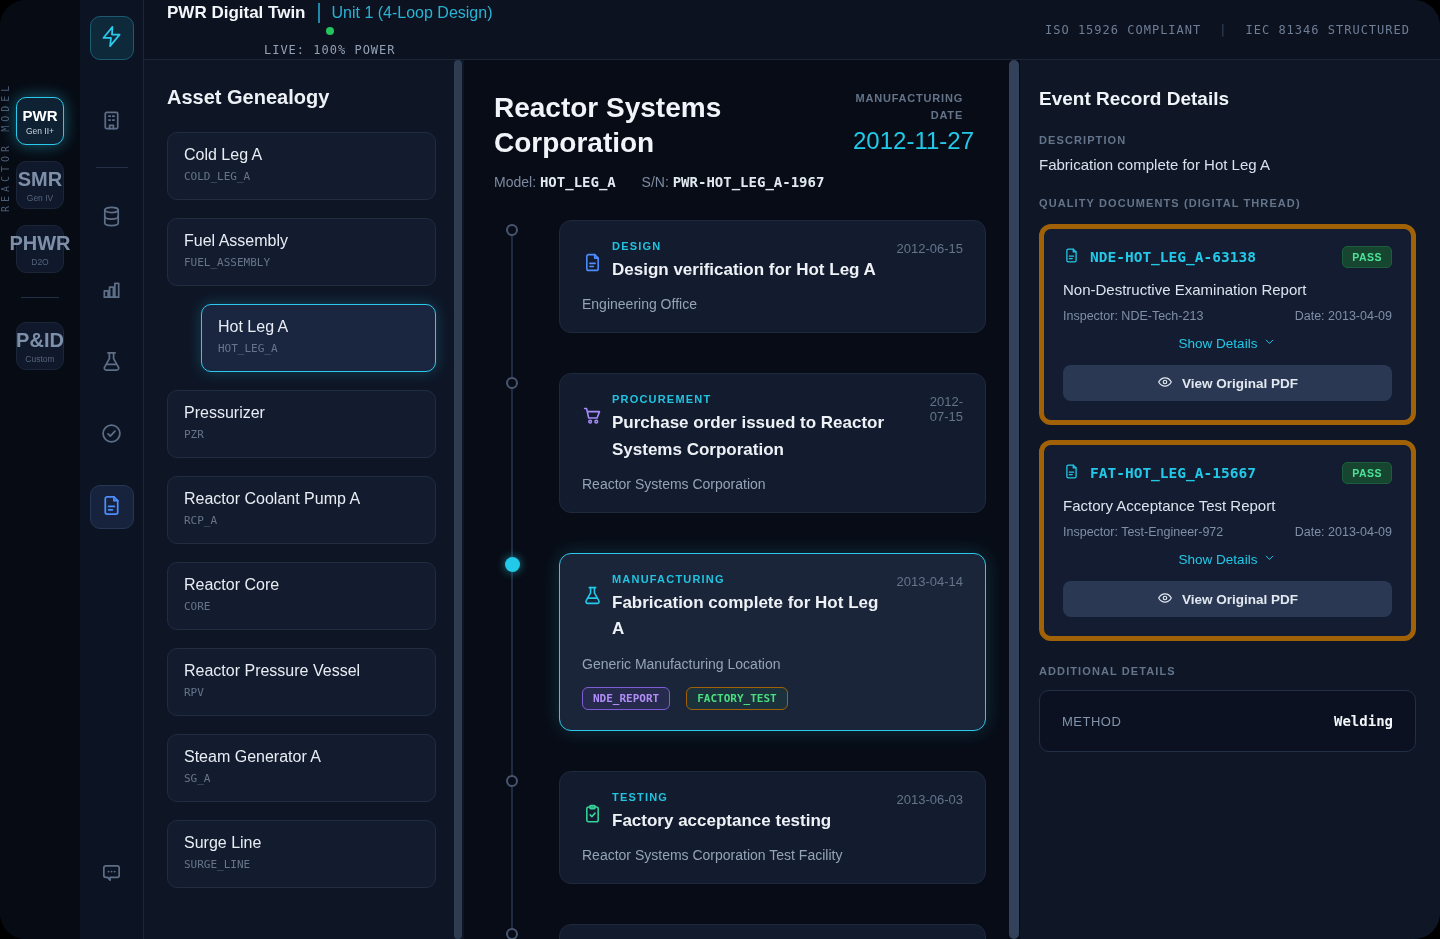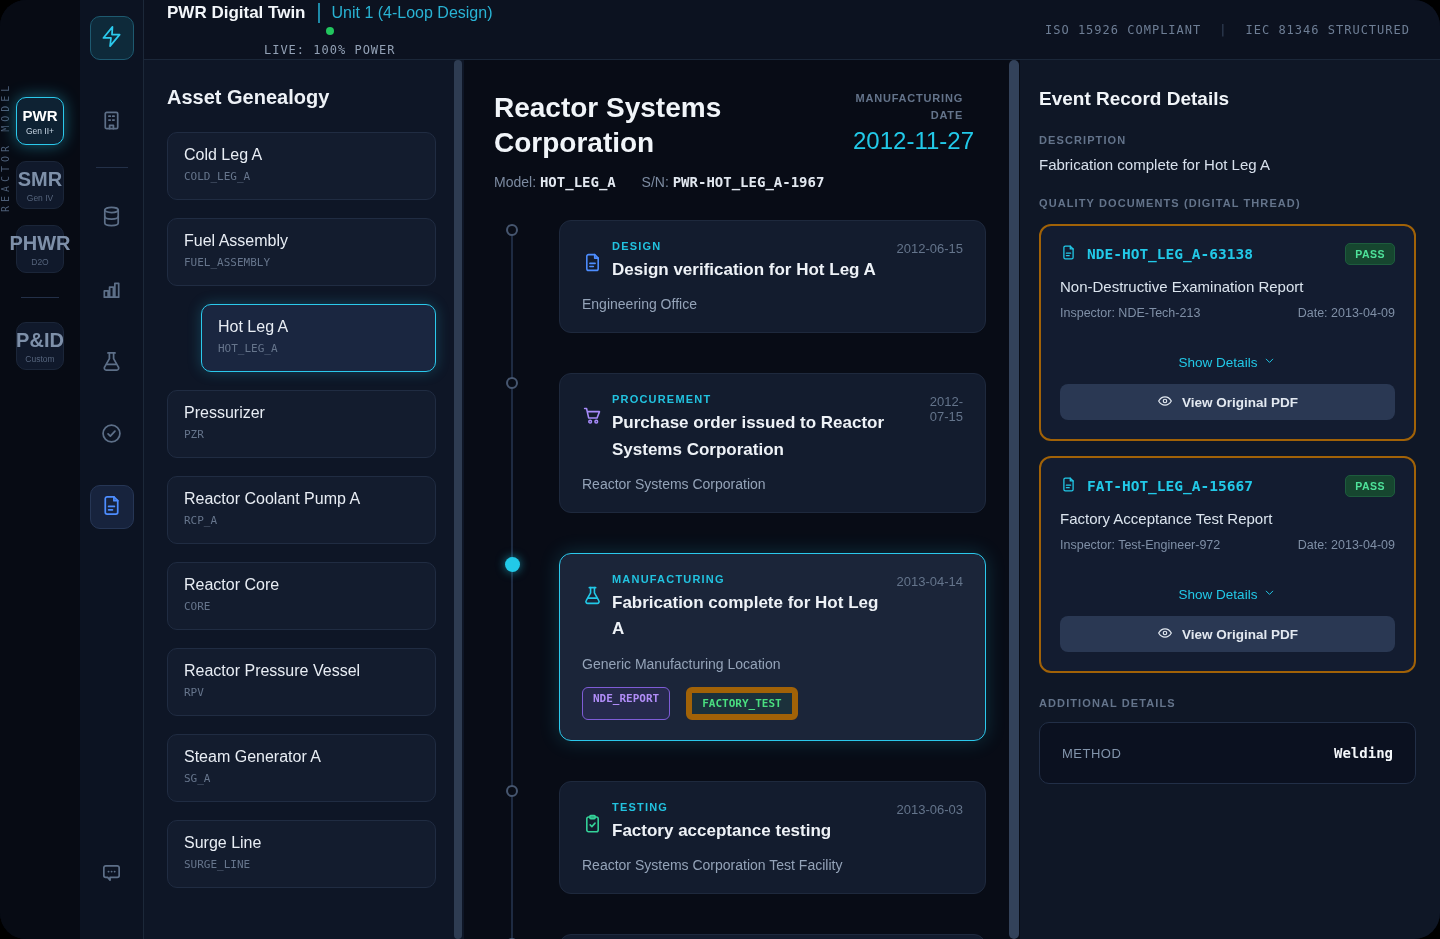--- a/index.html
+++ b/index.html
@@ -116,44 +116,44 @@
   .ev-title { font-size:17px; font-weight:600; color:#eef2f7; margin-top:5px;
     line-height:1.55; padding-right:10px; }
   .ev-date { font-size:13px; color:#64748b; flex:none; padding-top:1px;
     text-align:right; }
   .ev-date.wrap { width:50px; white-space:normal; }
   .ev-loc { font-size:14px; color:#94a3b8; margin-top:13px; }
   .ev-tags { display:flex; gap:16px; margin-top:15px; }
   .tag { font-family:"DejaVu Sans Mono", monospace; font-size:11px;
     font-weight:bold; padding:4px 10px; border-radius:6px; }
   .tag.purple { color:#b18df8; border:1px solid #7e5cd6; background:rgba(139,92,246,.1); }
-  .tag.green { color:#4ade80; border:6px solid #a16207; background:rgba(34,197,94,.08); }
+  .tag.green { color:#4ade80; border:1px solid #a16207; background:rgba(34,197,94,.08); }
   .ic-blue { color:#4d8dff; } .ic-purple { color:#a78bfa; } .ic-cyan { color:#22c9e8; }
   .ic-green { color:#34d399; } .ic-yellow { color:#e8c832; }
 
   
   .details-panel { width:420px; flex:none; background:#0f1726;
     padding:28px 24px 0 19px; overflow:hidden; }
   .dt-title { font-size:19px; font-weight:bold; color:#f1f5f9; }
   .dt-label { font-size:11px; font-weight:bold; letter-spacing:1.1px;
     color:#64748b; margin-top:24px; }
   .dt-desc { font-size:15px; color:#d7e0ec; margin-top:10px; }
-  .doc-card { margin-top:15px; background:#131c30; border:2px solid #a16207;
+  .doc-card { margin-top:15px; background:#131c30; border:5px solid #a16207;
     border-radius:12px; padding:17px 19px 19px 19px; }
   .doc-idrow { display:flex; align-items:center; }
   .doc-idrow svg { width:17px; height:17px; color:#22c9e8; flex:none; }
   .doc-id { font-family:"DejaVu Sans Mono", monospace; font-size:14.5px;
     font-weight:bold; color:#22c9e8; margin-left:10px; flex:1; }
   .badge-pass { font-size:10.5px; font-weight:bold; letter-spacing:.5px;
     color:#4ee29a; background:#16462f; border:1px solid #1d5c3d;
     padding:4px 9px; border-radius:5px; }
   .doc-title { font-size:15px; color:#dbe4ee; margin-top:13px; }
   .doc-meta { display:flex; justify-content:space-between; font-size:12.5px;
     color:#7f8fa6; margin-top:11px; }
-  .doc-show { margin-top:34px; text-align:center; font-size:13.5px;
+  .doc-show { margin-top:12px; text-align:center; font-size:13.5px;
     color:#22c9e8; cursor:pointer; display:flex; align-items:center;
     justify-content:center; gap:6px; }
   .doc-show svg { width:13px; height:13px; }
   .btn-pdf { margin-top:14px; height:36px; width:100%; border:none;
     border-radius:8px; background:#2a3853; color:#e2e8f0; font-size:13.5px;
     font-weight:600; font-family:"Liberation Sans", sans-serif;
     display:flex; align-items:center; justify-content:center; gap:9px;
     cursor:pointer; }
   .btn-pdf svg { width:16px; height:16px; }
   .add-card { margin-top:13px; background:#0b1120; border:1px solid #222f47;

